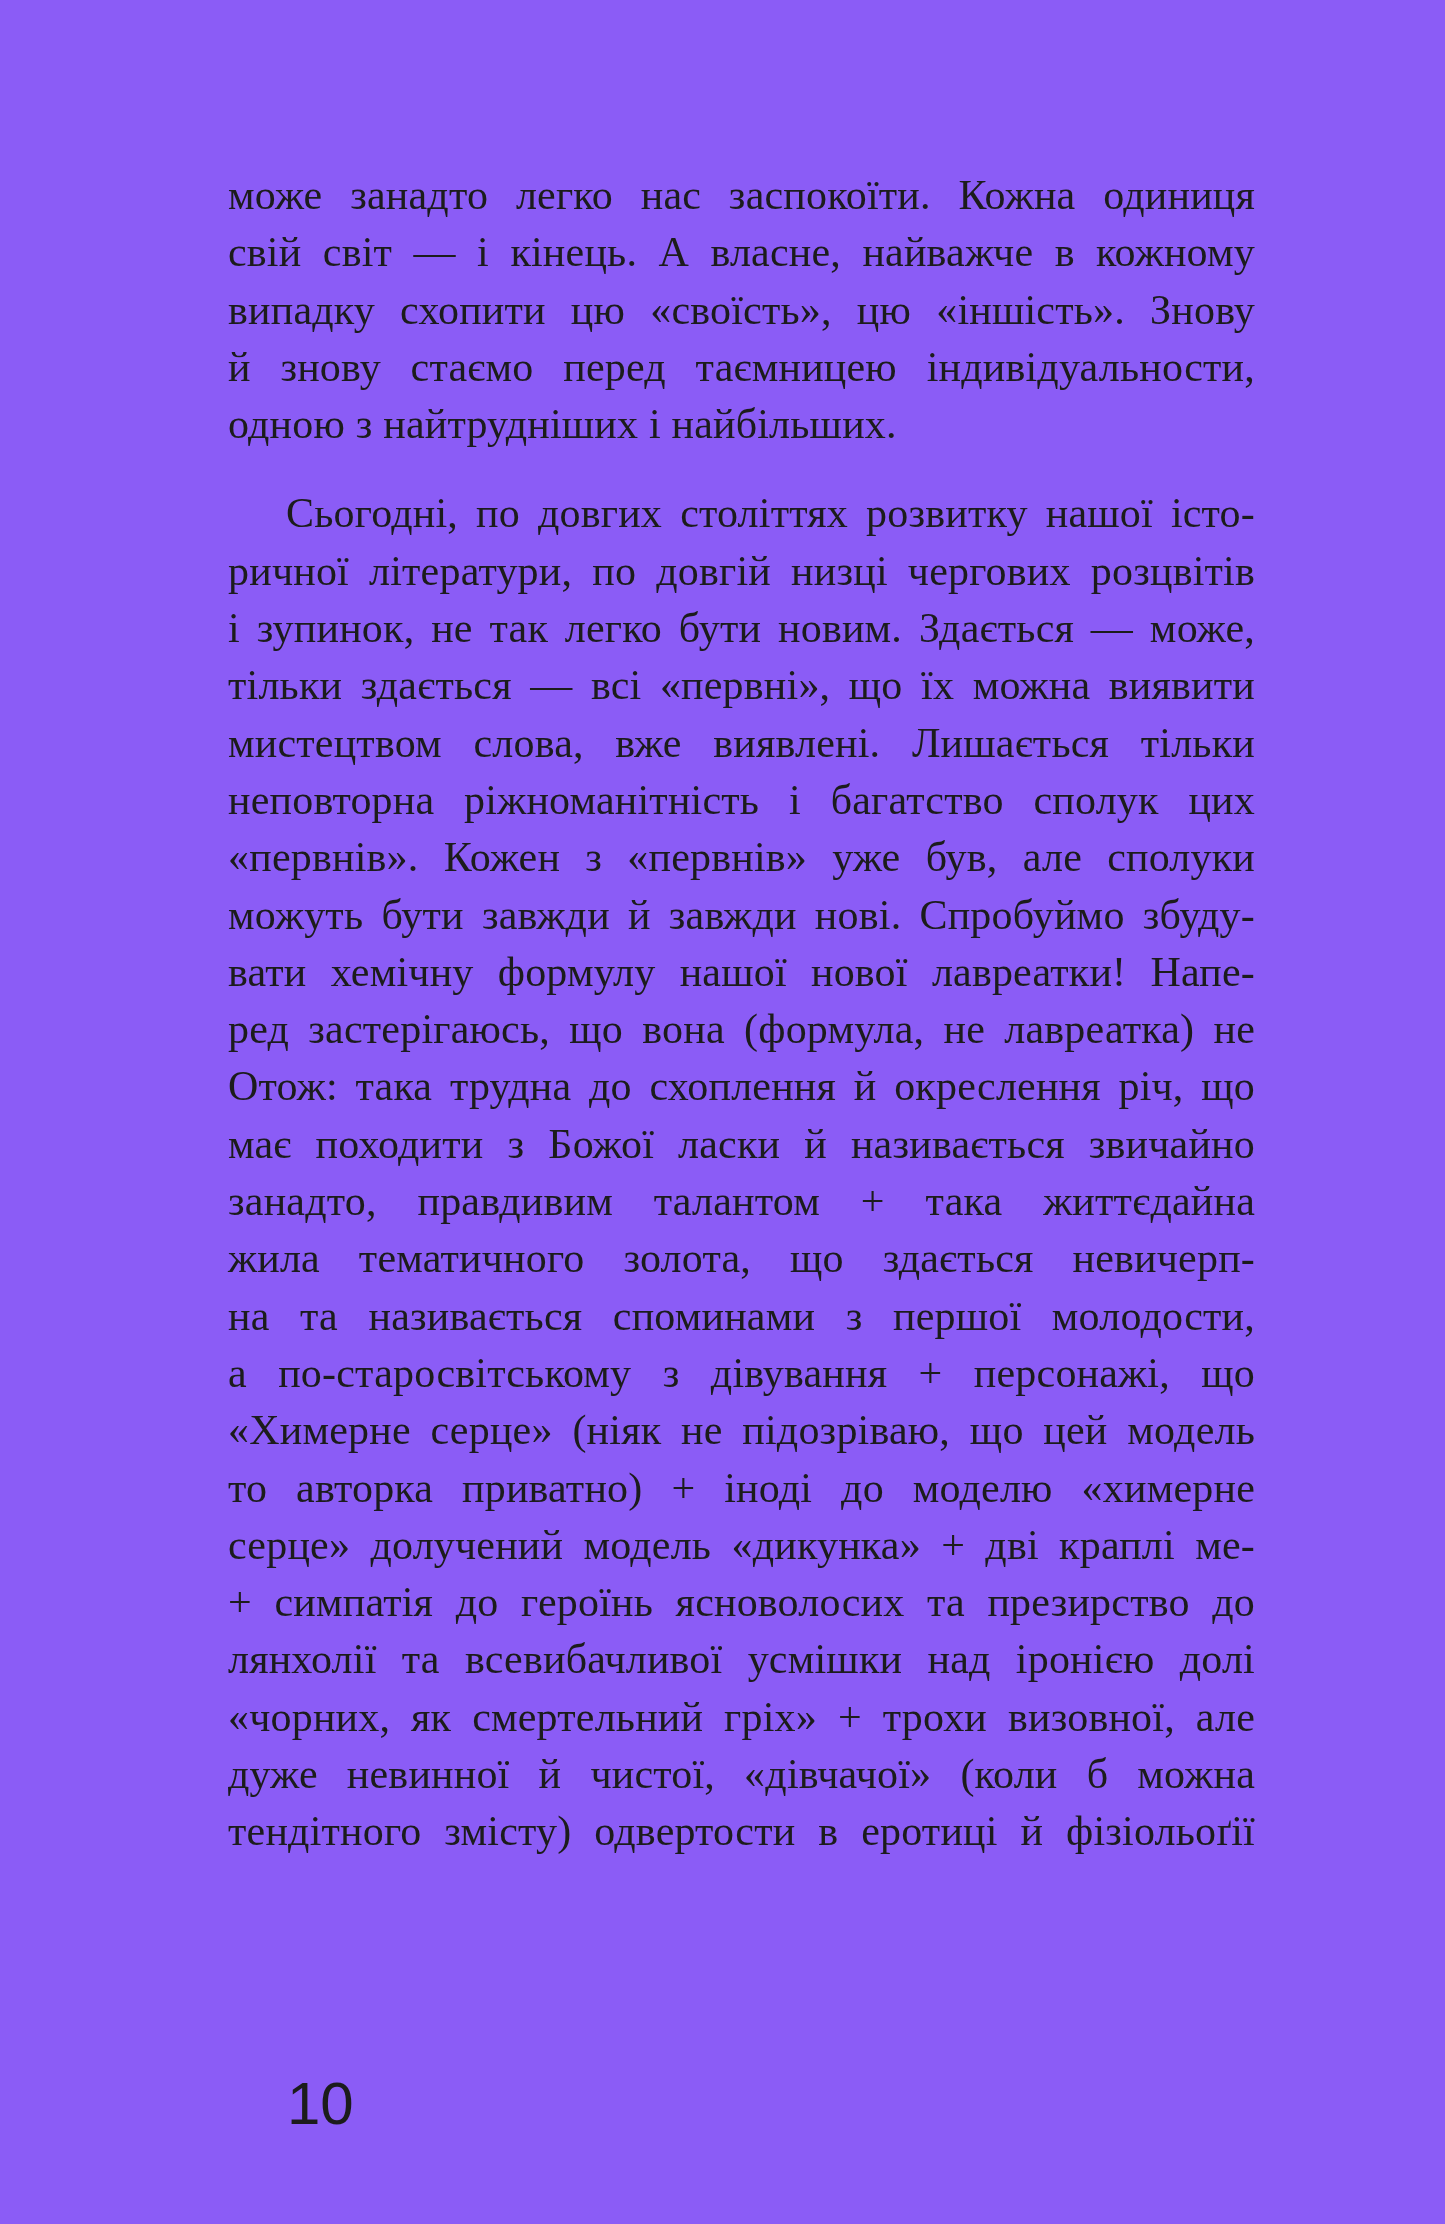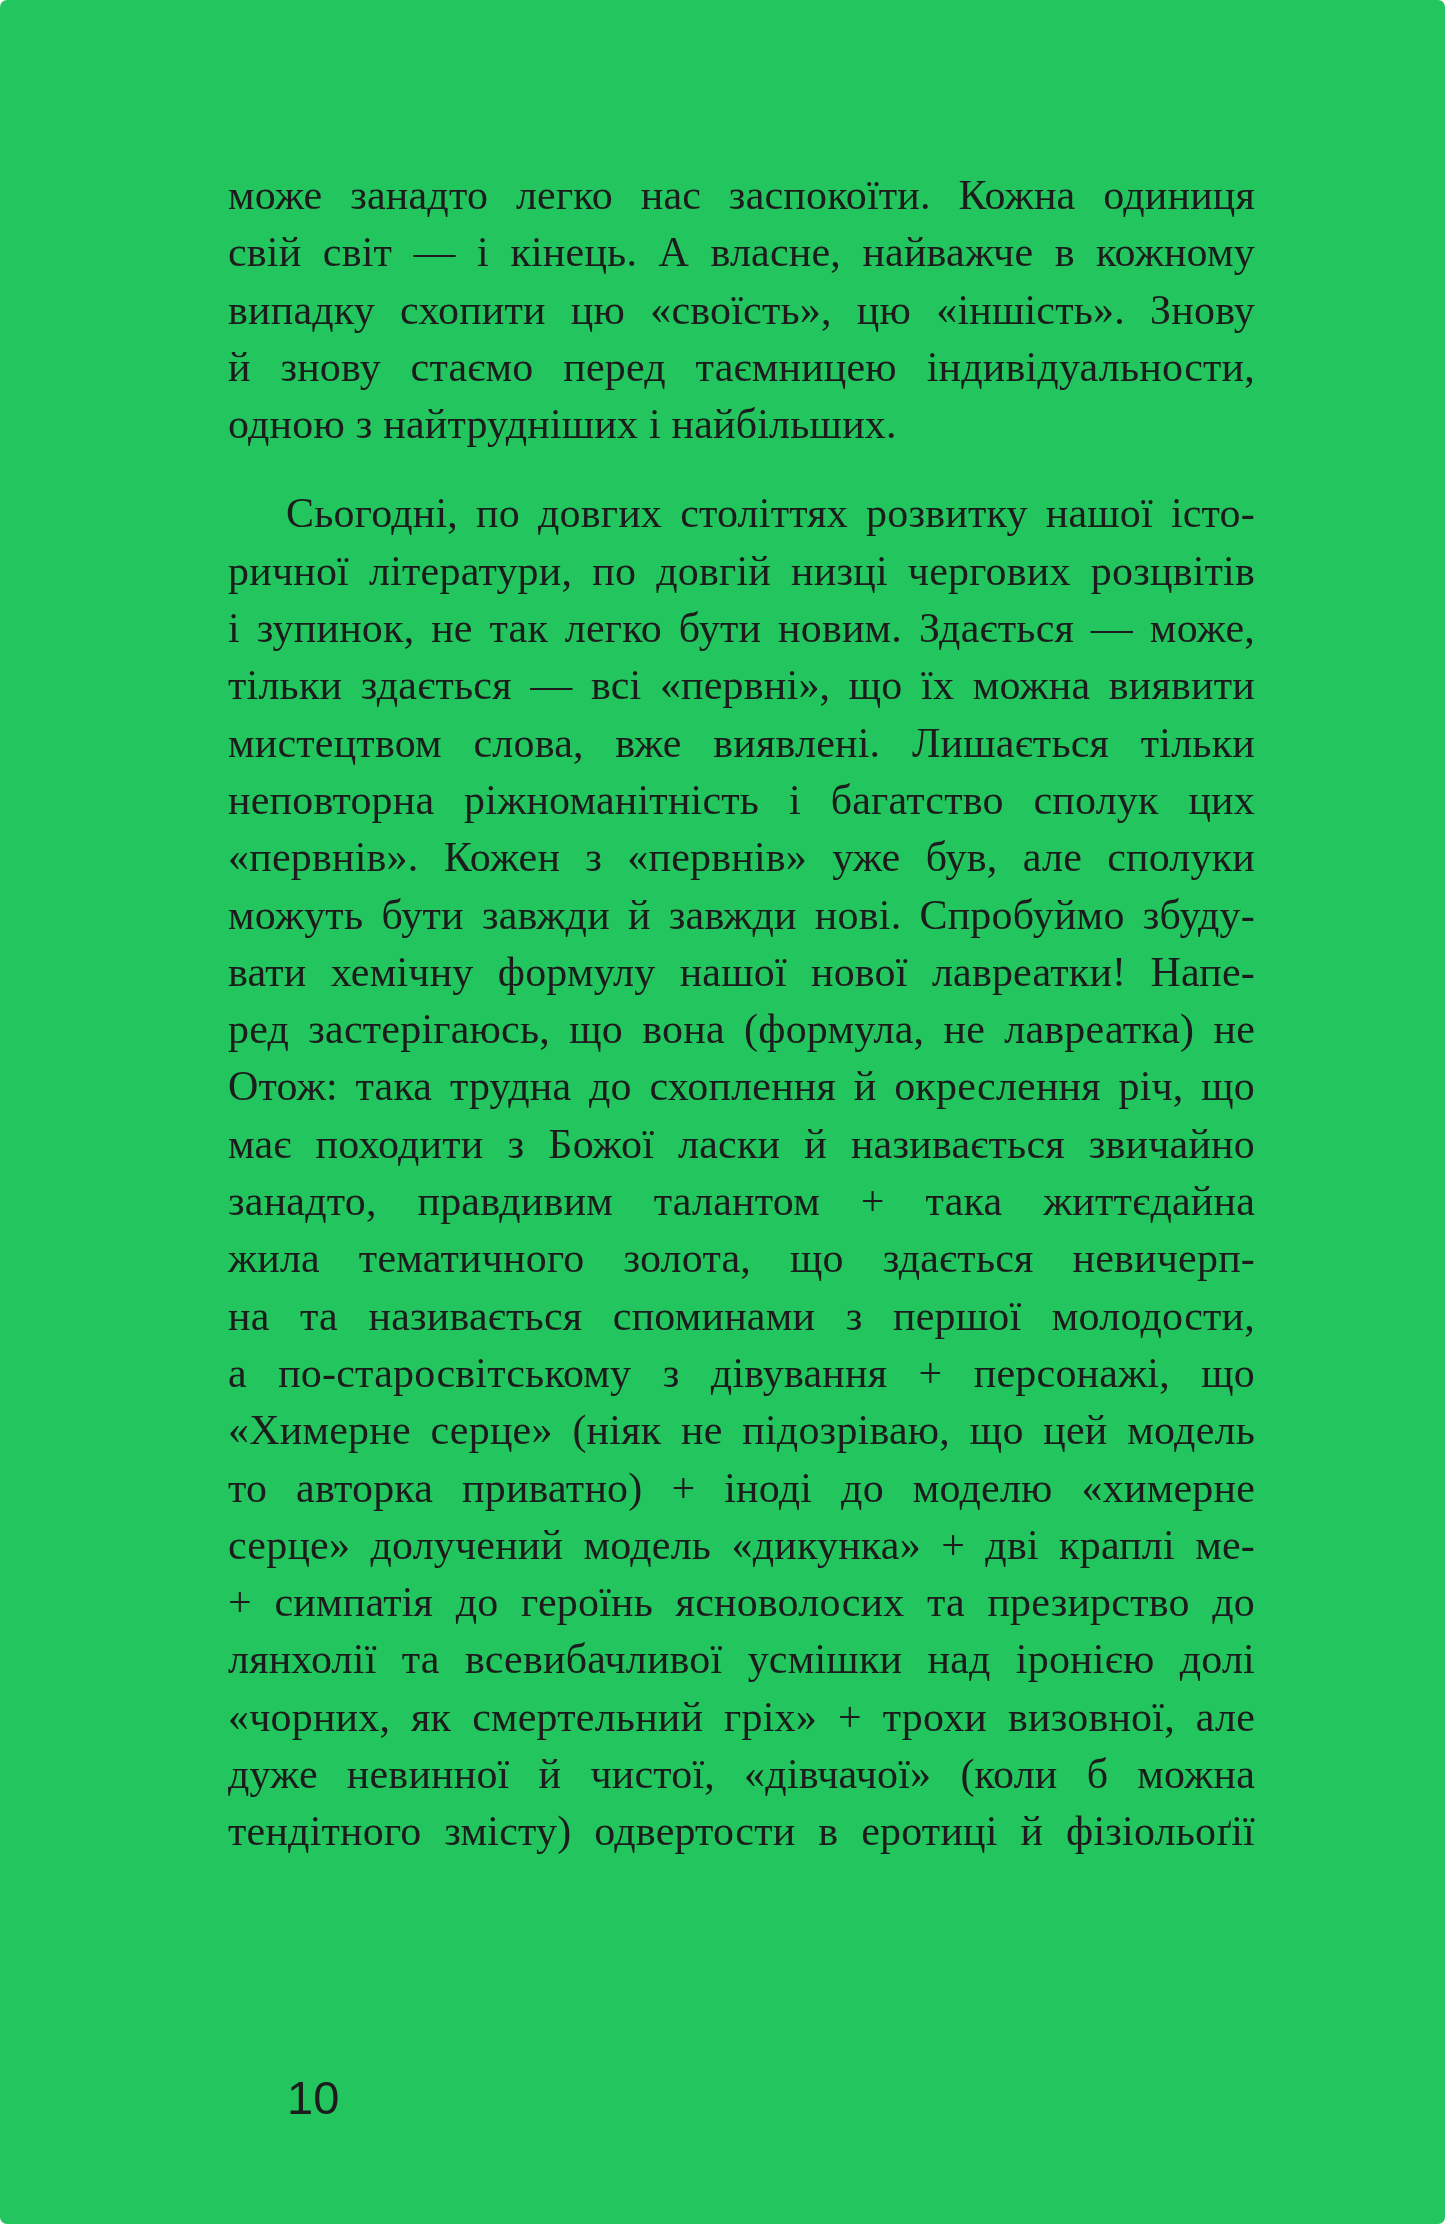--- a/index.html
+++ b/index.html
@@ -4,24 +4,23 @@
 <style>
   html, body {
     margin: 0;
     padding: 0;
     background: #ffffff;
   }
   .page {
     position: relative;
     width: 1445px;
     height: 2224px;
-    background: #22c55e;
+    background: #8b5cf6;
     overflow: hidden;
     font-family: "Liberation Serif", "DejaVu Serif", serif;
-    border-radius: 7px;
   }
   .text-block {
     position: absolute;
     left: 228px;
     top: 167px;
     width: 1027px;
     font-size: 42px;
     line-height: 57.3px;
     color: #1c1c1c;
     letter-spacing: 0.2px;
@@ -38,21 +37,21 @@
   }
   .text-block .line.indent {
     text-indent: 58px;
     margin-top: 32px;
   }
   .page-number {
     position: absolute;
     left: 287px;
     top: 2074px;
     font-family: "Liberation Sans", "DejaVu Sans", sans-serif;
-    font-size: 47px;
+    font-size: 60px;
     line-height: 1;
     color: #1c1c1c;
   }
 </style>
 </head>
 <body>
 
 <div class="page">
   <div class="text-block" style="color: rgb(28, 28, 28);">
       <div class="line">може занадто легко нас заспокоїти. Кожна одиниця</div>

